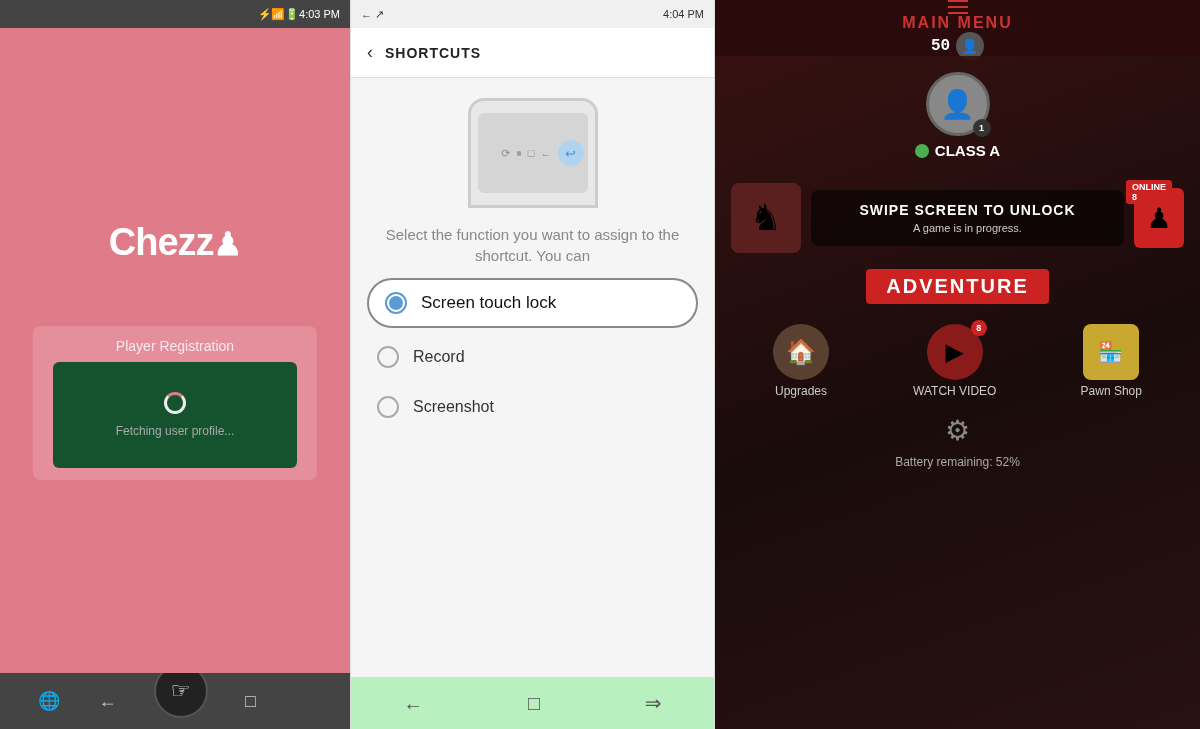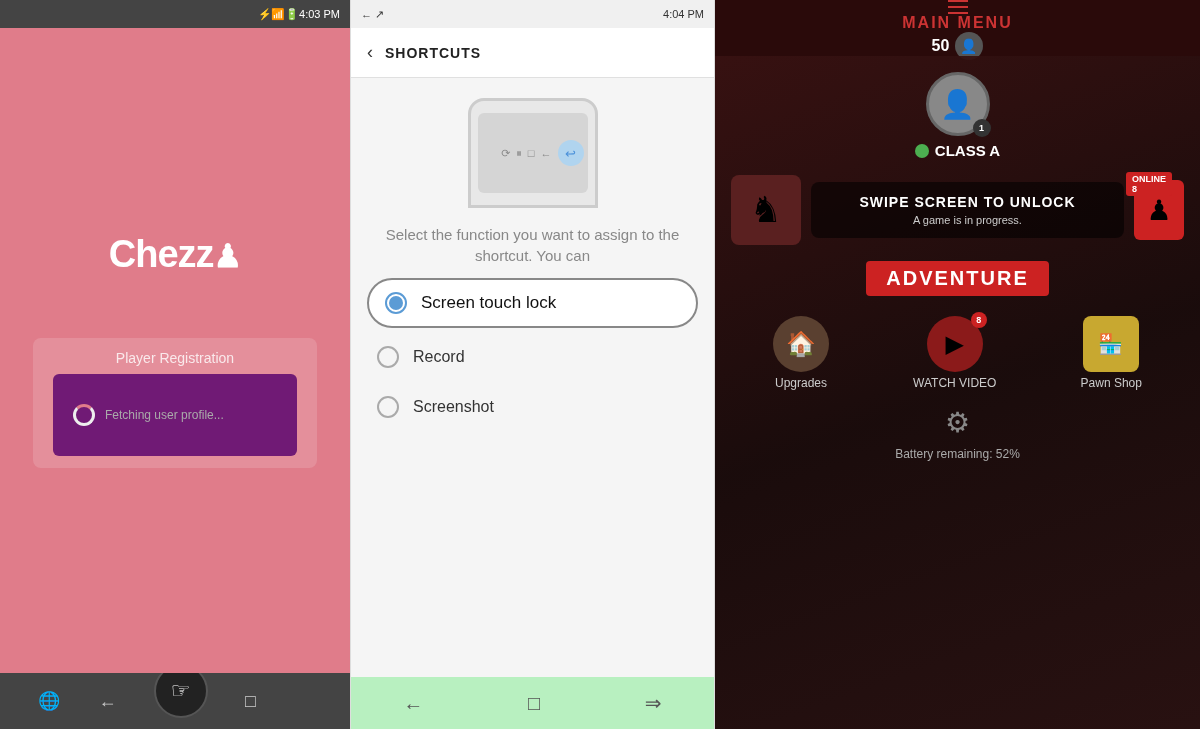--- a/index.html
+++ b/index.html
@@ -58,25 +58,25 @@
       width: 284px;
       margin-bottom: 10px;
     }
     .player-reg-label {
       color: rgba(255,255,255,0.8);
       font-size: 14px;
       text-align: center;
       margin-bottom: 8px;
     }
     .player-reg-content {
-      background: #701a75;
+      background: #14532d;
       border-radius: 6px;
       padding: 30px 20px;
       display: flex;
-      flex-direction: row;
+      flex-direction: column;
       align-items: center;
       gap: 10px;
     }
     .spinner {
       width: 22px;
       height: 22px;
       border: 3px solid #eee;
       border-top: 3px solid #e07c8a;
       border-radius: 50%;
     }
@@ -294,20 +294,21 @@
     .main-menu-title {
       font-size: 16px;
       font-weight: 700;
       color: #cc3333;
       letter-spacing: 2px;
     }
     .header-right {
       display: flex;
       align-items: center;
       gap: 6px;
+      font-family: Liberation Mono, monospace;
     }
     .badge-count {
       font-size: 16px;
       color: #fff;
       font-weight: bold;
     }
     .user-icon-chess {
       width: 28px;
       height: 28px;
       background: #555;
@@ -363,21 +364,21 @@
       height: 18px;
       border-radius: 50%;
       display: flex;
       align-items: center;
       justify-content: center;
     }
     .class-label {
       display: flex;
       align-items: center;
       gap: 6px;
-      margin-bottom: 16px;
+      margin-bottom: 24px;
     }
     .green-dot {
       width: 14px;
       height: 14px;
       background: #4caf50;
       border-radius: 50%;
     }
     .class-text {
       font-size: 15px;
       font-weight: bold;

